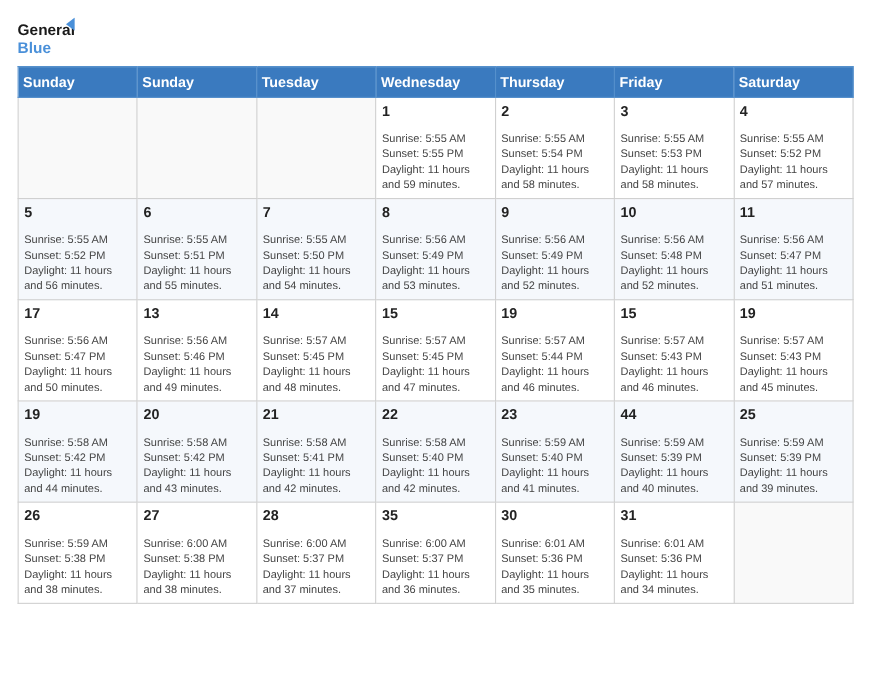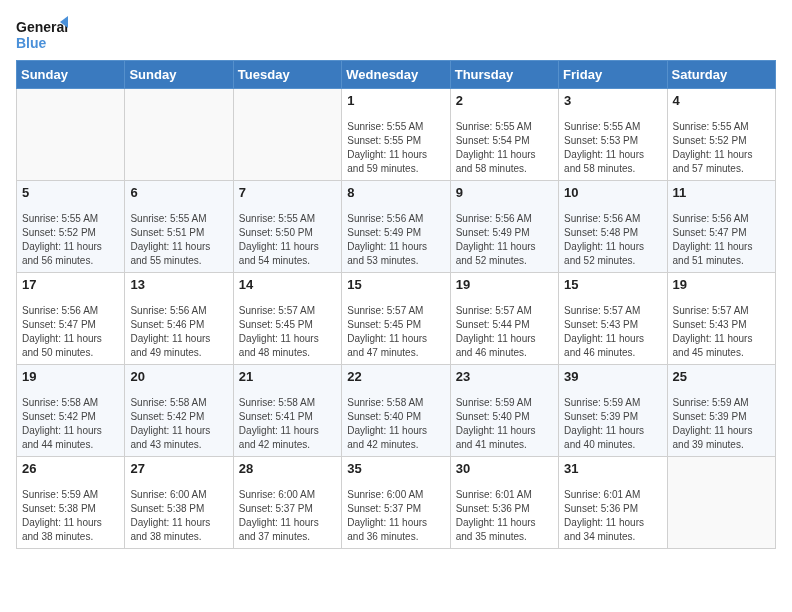--- a/index.html
+++ b/index.html
@@ -204,21 +204,21 @@
         </td>
         <td>
           <span class="day-num">22</span>
           <div class="day-info">Sunrise: 5:58 AM<br>Sunset: 5:40 PM<br>Daylight: 11 hours<br>and 42 minutes.</div>
         </td>
         <td>
           <span class="day-num">23</span>
           <div class="day-info">Sunrise: 5:59 AM<br>Sunset: 5:40 PM<br>Daylight: 11 hours<br>and 41 minutes.</div>
         </td>
         <td>
-          <span class="day-num">39</span>
+          <span class="day-num">44</span>
           <div class="day-info">Sunrise: 5:59 AM<br>Sunset: 5:39 PM<br>Daylight: 11 hours<br>and 40 minutes.</div>
         </td>
         <td>
           <span class="day-num">25</span>
           <div class="day-info">Sunrise: 5:59 AM<br>Sunset: 5:39 PM<br>Daylight: 11 hours<br>and 39 minutes.</div>
         </td>
       </tr>
       <tr>
         <td>
           <span class="day-num">26</span>

